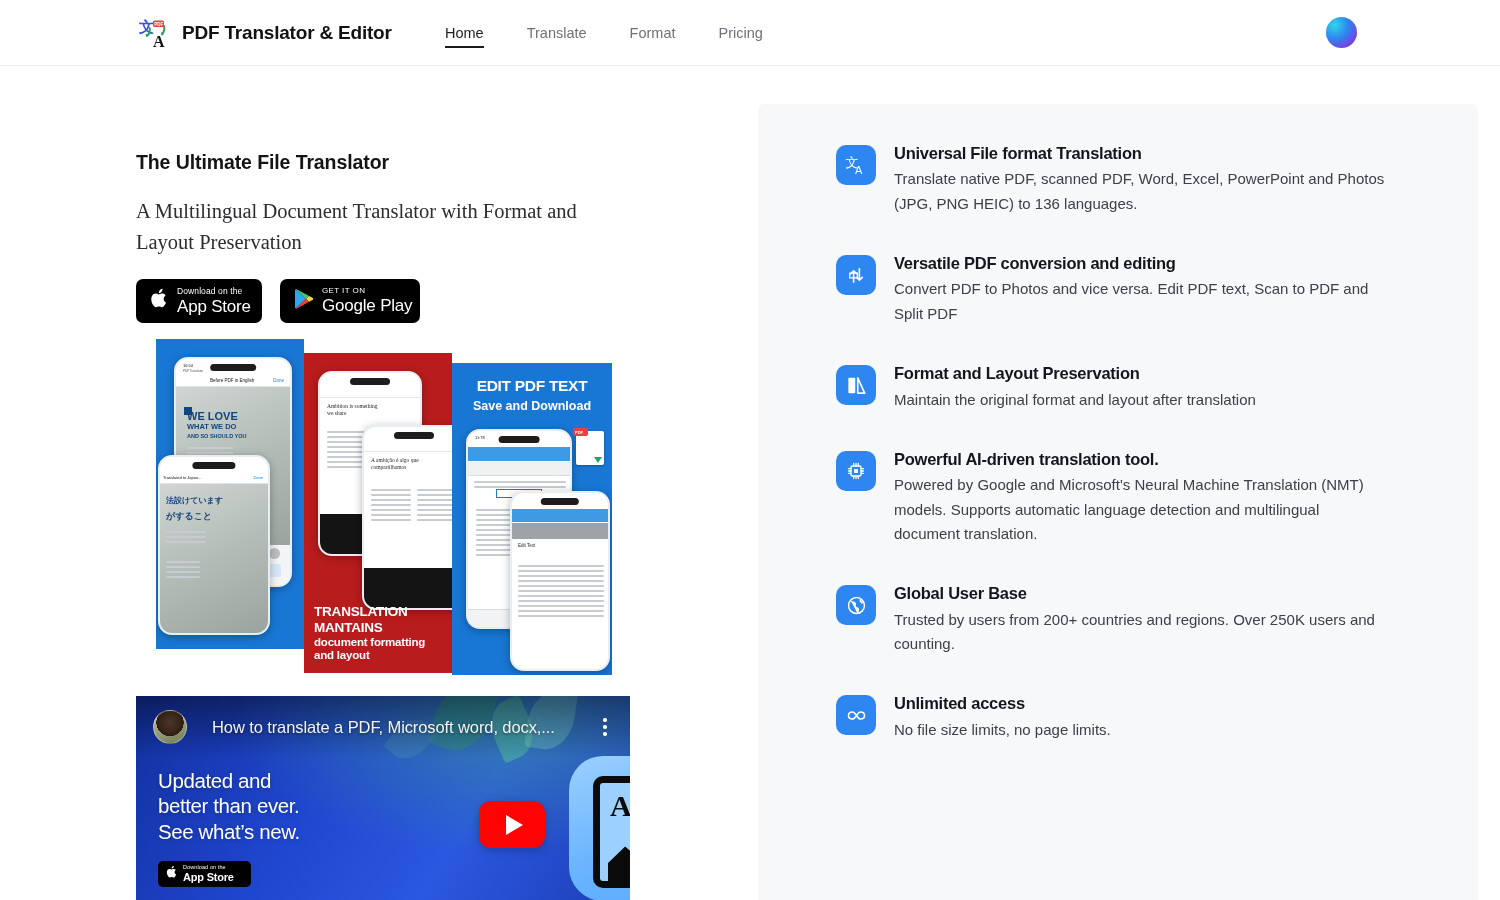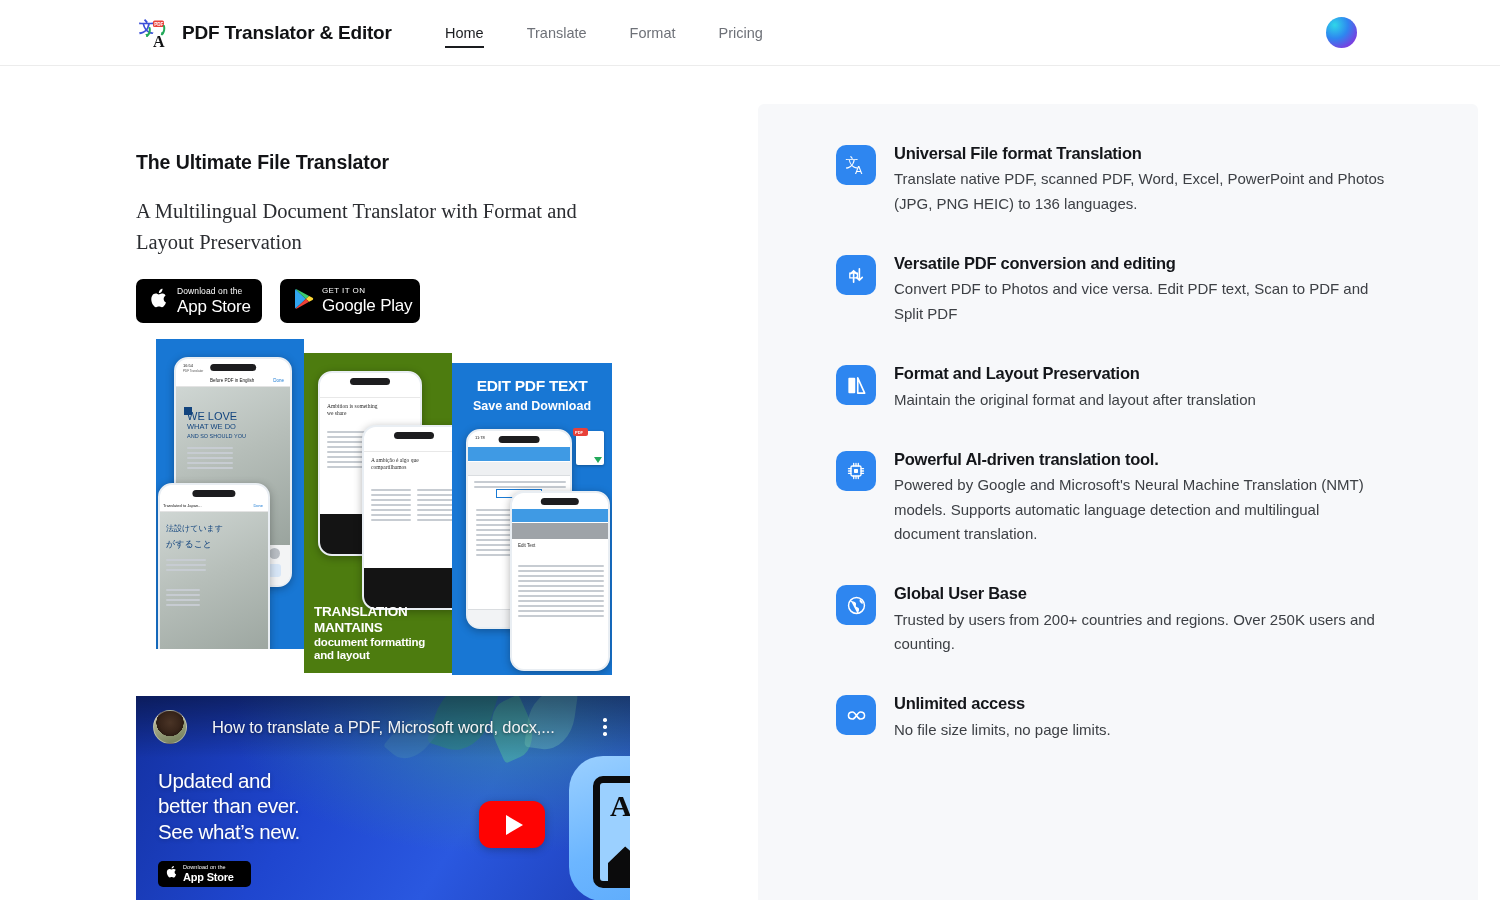--- a/index.html
+++ b/index.html
@@ -148,21 +148,21 @@
     position: absolute;
     left: 20px; top: 6px;
     width: 148px; height: 310px;
     background: #1877d4;
     overflow: hidden;
   }
   .panel-b {
     position: absolute;
     left: 168px; top: 20px;
     width: 148px; height: 320px;
-    background: #4d7c0f;
+    background: #b91c1c;
     overflow: hidden;
   }
   .panel-c {
     position: absolute;
     left: 316px; top: 30px;
     width: 160px; height: 312px;
     background: #1877d4;
     overflow: hidden;
   }
   .c-title {
@@ -218,21 +218,21 @@
   .ph-lines i {
     display: block;
     height: 2px;
     background: #c7ccd2;
     margin-bottom: 3px;
     border-radius: 1px;
   }
   .headline-blue {
     position: absolute;
     color: #12447e;
-    font-weight: normal;
+    font-weight: bold;
     line-height: 1.05;
   }
 
   
   .video {
     position: absolute;
     left: 136px;
     top: 696px;
     width: 494px;
     height: 205px;
@@ -506,21 +506,21 @@
           <i></i>
           <i></i>
           <i></i>
       </div>
       <div style="position:absolute;left:8px;top:48px;width:8px;height:8px;background:#12447e;"></div>
       <div style="position:absolute;left:0;right:0;bottom:0;height:40px;background:#f3f4f5;"></div>
       <div style="position:absolute;right:10px;bottom:26px;width:11px;height:11px;border-radius:50%;background:#b9bec4;"></div>
       <div style="position:absolute;right:9px;bottom:8px;width:13px;height:13px;border-radius:3px;background:#d7e6f7;"></div>
     </div>
 
-    <div class="phone" style="left:2px; top:144px; width:112px; height:180px;">
+    <div class="phone" style="left:2px; top:116px; width:112px; height:180px;">
       <div class="notch"></div>
       <div style="position:absolute;top:16px;left:0;right:0;height:11px;border-bottom:0.5px solid #e3e3e3;"></div>
       <div style="position:absolute;top:18px;left:3px;font-size:4px;color:#111;">Translated to Japan...</div>
       <div style="position:absolute;top:18px;right:5px;font-size:4px;color:#1a7ad4;">Done</div>
       <div class="ph-img" style="top:27px;left:0;right:0;bottom:0;"></div>
       <div class="headline-blue" style="left:6px; top:40px; font-size:8px; font-family:'DejaVu Sans',sans-serif;">法設けています</div>
       <div class="headline-blue" style="left:6px; top:55px; font-size:9px; font-family:'DejaVu Sans',sans-serif;">がすること</div>
       <div class="ph-lines" style="left:6px; top:74px; width:40px;">
           <i></i>
           <i></i>

